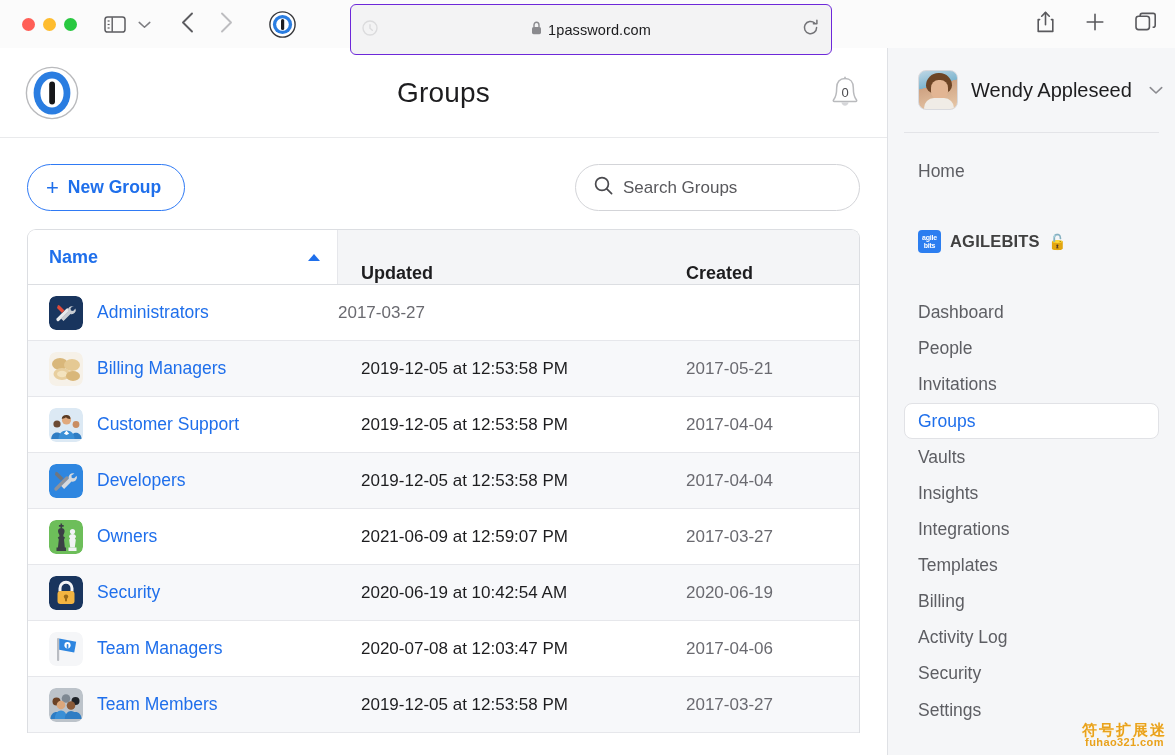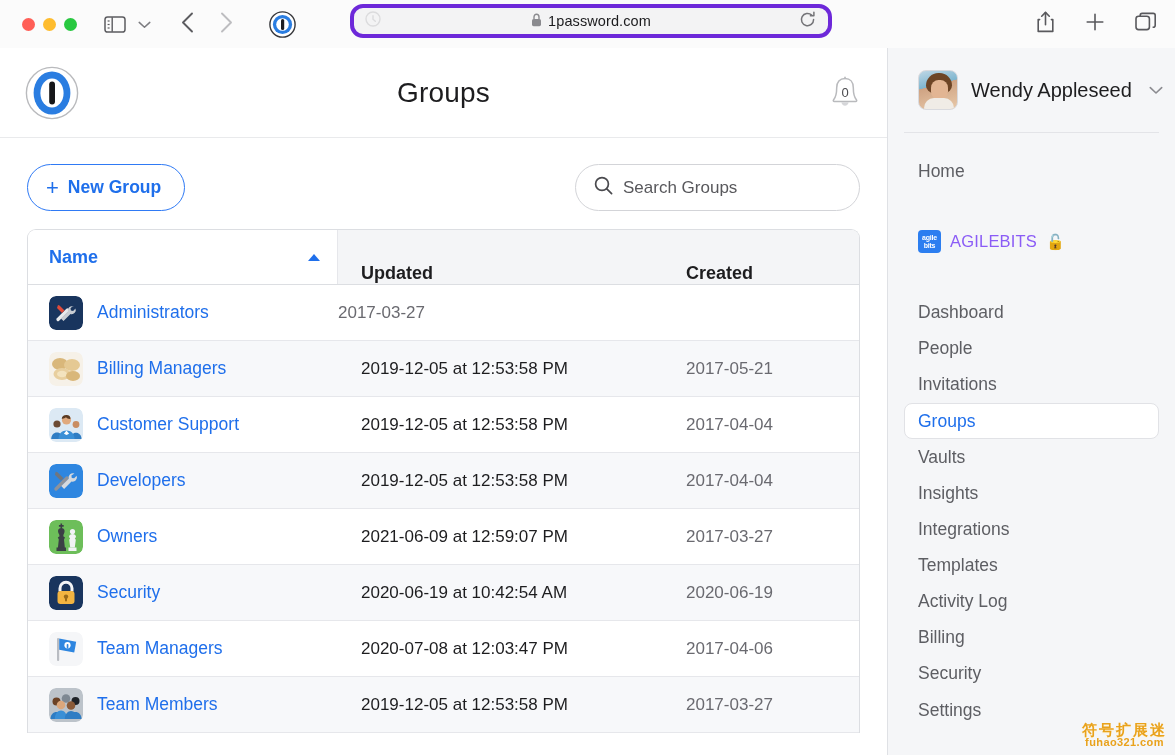--- a/index.html
+++ b/index.html
@@ -29,24 +29,24 @@
   .sidebar-toggle { margin-left: 27px; width: 22px; height: 17px; }
   .chev-small { margin-left: 12px; color: #7c7c80; }
   .nav-arrows { display: flex; align-items: center; gap: 26px; margin-left: 30px; }
   .nav-arrow { color: #5c5c60; }
   .nav-arrow.fwd { color: #bdbdc0; }
 
   .op-ext { margin-left: 36px; width: 27px; height: 27px; }
 
   .urlbar {
     position: absolute; left: 350px; top: 4px;
-    width: 482px; height: 34px;
+    width: 482px; height: 51px;
     background: #f3f3f4;
-    border: 4px solid #6d28d9;
-    border-radius: 13px;
+    border: 1px solid #6d28d9;
+    border-radius: 6px;
     display: flex; align-items: center;
     justify-content: center;
   }
   .urlbar .shield { position: absolute; left: 11px; opacity: .22; }
   .urlbar .reload { position: absolute; right: 12px; color: #737377; }
   .url-text {
     display: flex; align-items: center; gap: 6px;
     font-size: 14.5px; color: #1b1b1d; letter-spacing: .1px;
   }
 
@@ -183,21 +183,21 @@
     padding: 7px 13px;
   }
   .org-item { display: flex; align-items: center; gap: 9px; padding: 6px 14px; cursor: pointer; }
   .org-logo {
     width: 23px; height: 23px; border-radius: 4px;
     background: #2c7ef0;
     display: flex; flex-direction: column; align-items: center; justify-content: center;
     font-size: 7px; font-weight: 700; color: #fff; line-height: 1.05;
     letter-spacing: -.2px; flex: 0 0 23px;
   }
-  .org-name { font-size: 16.5px; font-weight: 400; color: #8b5cf6; letter-spacing: .2px; }
+  .org-name { font-size: 16.5px; font-weight: 700; color: #404040; letter-spacing: .2px; }
   .org-lock { font-size: 15px; }
 
   .nav-divider { height: 1px; background: #e3e4e8; margin: 16px 4px 14px 4px; }
 
   .watermark {
     position: absolute; right: 8px; bottom: 6px;
     text-align: center; line-height: 1.05;
     user-select: none;
     margin-left: 42px;
   }
@@ -512,22 +512,22 @@
 
         <div id="navitems">
             <div class="nav-item">Dashboard</div>
             <div class="nav-item">People</div>
             <div class="nav-item">Invitations</div>
             <div class="nav-item active">Groups</div>
             <div class="nav-item">Vaults</div>
             <div class="nav-item">Insights</div>
             <div class="nav-item">Integrations</div>
             <div class="nav-item">Templates</div>
+            <div class="nav-item">Billing</div>
             <div class="nav-item">Activity Log</div>
-            <div class="nav-item">Billing</div>
             <div class="nav-item">Security</div>
             <div class="nav-item">Settings</div>
           </div>
 
         <div class="nav-divider"></div>
 
         <div class="nav-item">Give Feedback</div>
       </div>
 
       <div class="watermark">

